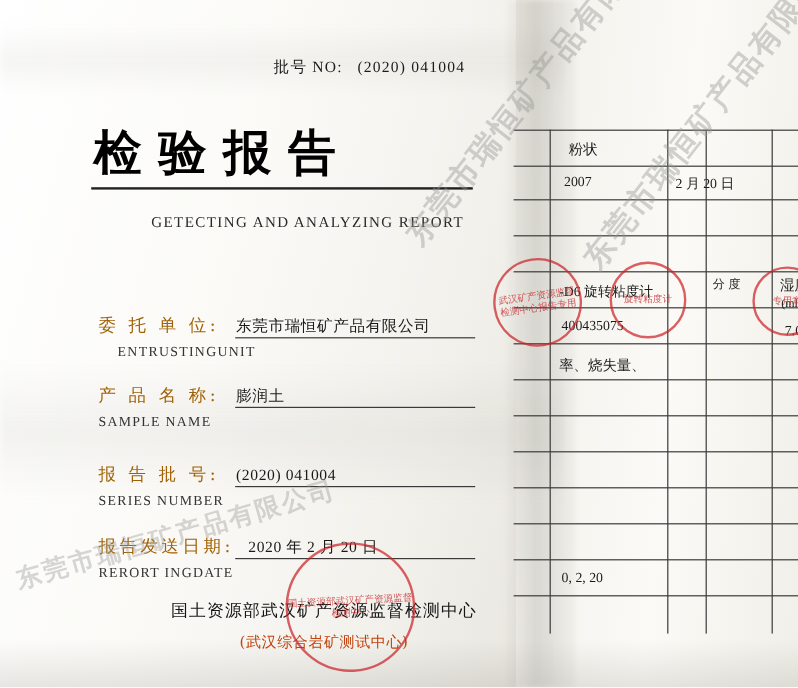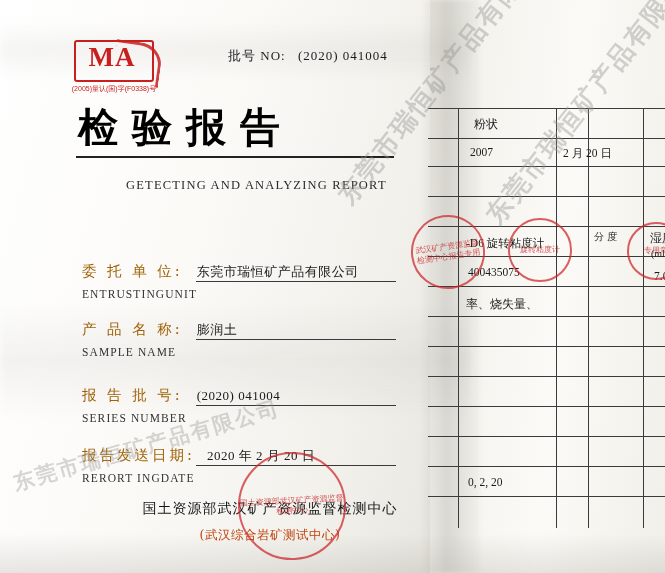--- a/index.html
+++ b/index.html
@@ -308,40 +308,34 @@
 
 <div class="page">
 
   <div class="paper-main"></div>
   <div class="paper-right"></div>
   <div class="crease-a"></div>
   <div class="crease-b"></div>
   <div class="fold-shadow"></div>
   <div class="edge-dark-bottom"></div>
 
-  <div class="cma-mark">
-    <div class="cma-box"></div>
-    <div class="cma-swoosh"></div>
-    <div class="cma-text">MA</div>
-    <div class="cma-sub">(2005)量认(国)字(F0338)号</div>
-  </div>
 
   <div class="batch-no">
     <span>批号 NO:</span>
     <span style="margin-left:8px">(2020) 041004</span>
   </div>
 
   <div class="main-title">检验报告</div>
   <div class="title-underline"></div>
   <div class="sub-title">GETECTING AND ANALYZING REPORT</div>
 
   <div class="field" style="left:82px; top:262px;">
     <span class="label-cn">委 托 单 位:</span>
     <span class="value" style="margin-left:10px;">东莞市瑞恒矿产品有限公司</span>
-    <span class="label-en" style="left:0; top:26px;">ENTRUSTINGUNIT</span>
+    <span class="label-en" style="left:16px; top:26px;">ENTRUSTINGUNIT</span>
   </div>
   <div class="rule" style="left:196px; top:281px; width:200px;"></div>
 
   <div class="field" style="left:82px; top:320px;">
     <span class="label-cn">产 品 名 称:</span>
     <span class="value" style="margin-left:10px;">膨润土</span>
     <span class="label-en" style="left:0; top:26px;font-family:Liberation Serif, serif;">SAMPLE NAME</span>
   </div>
   <div class="rule" style="left:196px; top:339px; width:200px;"></div>
 

